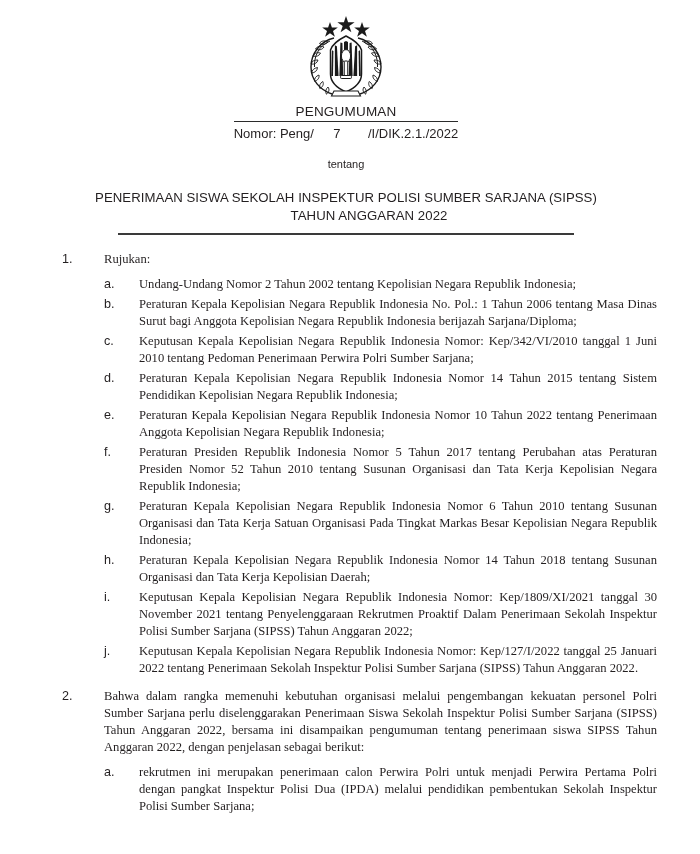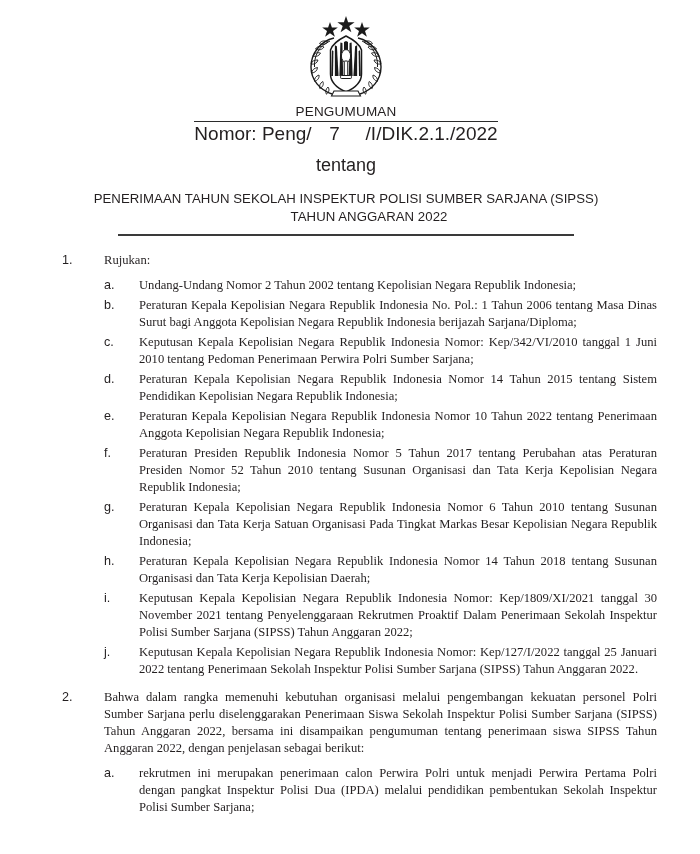--- a/index.html
+++ b/index.html
@@ -48,37 +48,37 @@
   .pengumuman {
     font-size: 13.5px;
     letter-spacing: 0.2px;
     line-height: 16px;
     padding: 0 6px 1px 6px;
     border-bottom: 1.2px solid #2b2b2b;
     display: block;
     white-space: nowrap;
   }
   .nomor-line {
-    font-size: 19px;
+    font-size: 13px;
     line-height: 19px;
     padding-top: 2px;
     white-space: nowrap;
     display: block;
   }
   .nomor-num {
     display: inline-block;
     min-width: 46px;
     text-align: center;
   }
   .nomor-suffix {
     display: inline-block;
     padding-left: 8px;
   }
   .tentang {
-    font-size: 18px;
+    font-size: 11px;
     margin-top: 13px;
     line-height: 17px;
   }
 
   .doc-title {
     text-align: center;
     font-size: 13.2px;
     line-height: 18px;
     margin-top: 16px;
     letter-spacing: 0.05px;
@@ -210,21 +210,21 @@
     <div class="pengumuman-group">
       <span class="pengumuman">PENGUMUMAN</span>
       <span class="nomor-line">
         <span>Nomor: Peng/</span><span class="nomor-num">7</span><span class="nomor-suffix">/I/DIK.2.1./2022</span>
       </span>
     </div>
     <div class="tentang">tentang</div>
   </div>
 
   <div>
-    <div class="doc-title">PENERIMAAN TAHUN SEKOLAH INSPEKTUR POLISI SUMBER SARJANA (SIPSS)</div>
+    <div class="doc-title">PENERIMAAN SISWA SEKOLAH INSPEKTUR POLISI SUMBER SARJANA (SIPSS)</div>
     <div class="doc-title" style="margin-top:0;padding-left:46px;">TAHUN ANGGARAN 2022</div>
     <div class="title-rule"></div>
   </div>
 
   <div class="body">
 
     <div class="item">
       <div class="marker">1.</div>
       <div class="item-text nojust">Rujukan:</div>
     </div>

